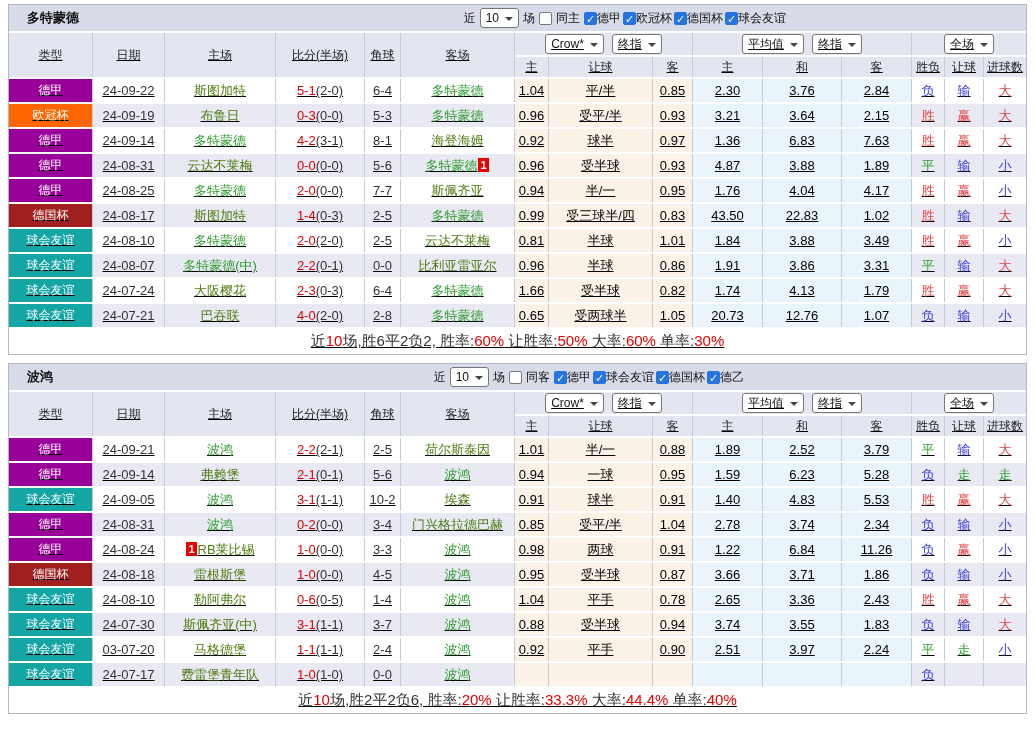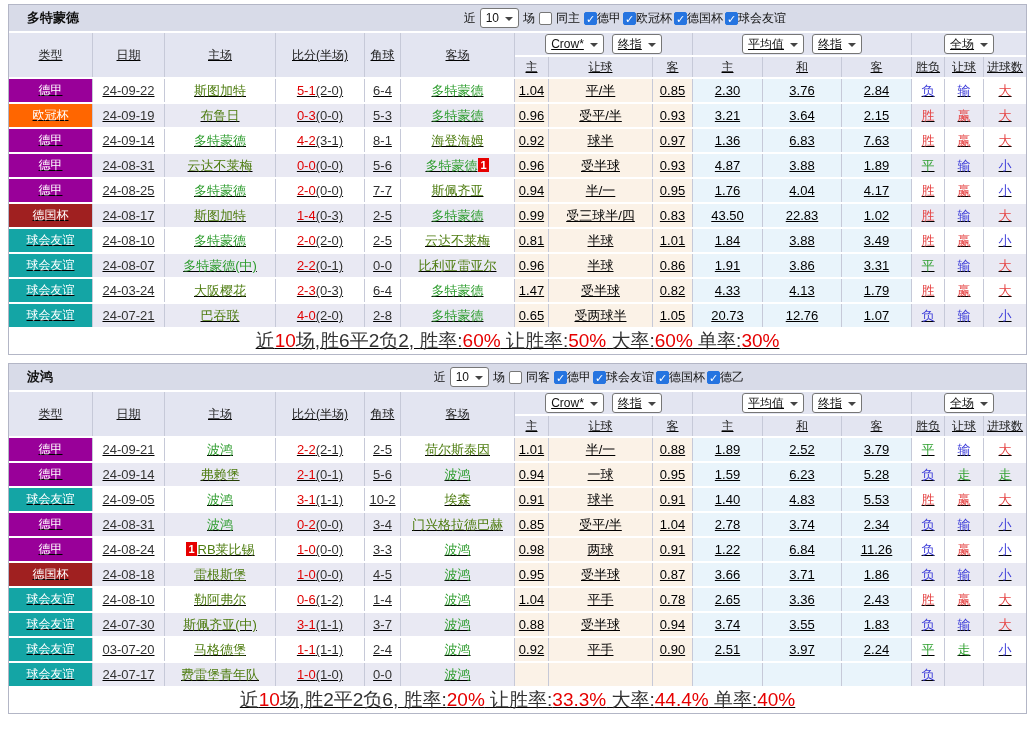--- a/index.html
+++ b/index.html
@@ -40,21 +40,21 @@
   td.cream{background:#FBF2E7;}
   td.blue{background:#E9F4FB;}
   td.c-type{color:#fff;font-size:12px;}
   td.c-date,td.c-corner{color:#333;}
   .subject{color:#2C9C2C;}
   .opp{color:#4d7c0f;}
   .ft{color:#E00000;}
   .ht{color:#333;}
   .card{display:inline-block;background:#E60000;color:#fff;font-size:11px;font-weight:bold;line-height:14px;height:14px;
         padding:0 2px;vertical-align:1px;margin:0 1px;}
-  tfoot td.sumcell{background:#fff;font-size:19px;color:#333;border-right:none;}
+  tfoot td.sumcell{background:#fff;font-size:15px;color:#333;border-right:none;}
   tfoot .red{color:#E60000;}
 </style>
 </head>
 <body>
 
 <div class="page">
   <div id="sections">
   <div class="section">
     <div class="team-bar">
       <span class="team-name">多特蒙德</span>
@@ -290,29 +290,29 @@
     <td class="blue">1.91</td>
     <td class="blue">3.86</td>
     <td class="blue">3.31</td>
     <td class="c-res" style="color: rgb(47, 160, 47);">平</td>
     <td class="c-res" style="color: rgb(60, 60, 217);">输</td>
     <td class="c-res" style="color: rgb(230, 68, 68);">大</td>
   </tr>
 
   <tr>
     <td class="c-type" style="background: rgb(20, 165, 165);">球会友谊</td>
-    <td class="c-date">24-03-24</td>
+    <td class="c-date">24-07-24</td>
     <td class="c-home"><span class="opp">大阪樱花</span></td>
     <td class="c-score"><span class="ft">2-3</span><span class="ht">(0-3)</span></td>
     <td class="c-corner">6-4</td>
     <td class="c-away"><span class="subject">多特蒙德</span></td>
-    <td class="cream">1.47</td>
+    <td class="cream">1.66</td>
     <td class="cream">受半球</td>
     <td class="cream">0.82</td>
-    <td class="blue">4.33</td>
+    <td class="blue">1.74</td>
     <td class="blue">4.13</td>
     <td class="blue">1.79</td>
     <td class="c-res" style="color: rgb(230, 68, 68);">胜</td>
     <td class="c-res" style="color: rgb(230, 68, 68);">赢</td>
     <td class="c-res" style="color: rgb(230, 68, 68);">大</td>
   </tr>
 
   <tr class="alt">
     <td class="c-type" style="background: rgb(20, 165, 165);">球会友谊</td>
     <td class="c-date">24-07-21</td>
@@ -540,21 +540,21 @@
     <td class="blue">1.86</td>
     <td class="c-res" style="color: rgb(60, 60, 217);">负</td>
     <td class="c-res" style="color: rgb(60, 60, 217);">输</td>
     <td class="c-res" style="color: rgb(60, 60, 217);">小</td>
   </tr>
 
   <tr>
     <td class="c-type" style="background: rgb(20, 165, 165);">球会友谊</td>
     <td class="c-date">24-08-10</td>
     <td class="c-home"><span class="opp">勒阿弗尔</span></td>
-    <td class="c-score"><span class="ft">0-6</span><span class="ht">(1-2)</span></td>
+    <td class="c-score"><span class="ft">0-6</span><span class="ht">(0-5)</span></td>
     <td class="c-corner">1-4</td>
     <td class="c-away"><span class="subject">波鸿</span></td>
     <td class="cream">1.04</td>
     <td class="cream">平手</td>
     <td class="cream">0.78</td>
     <td class="blue">2.65</td>
     <td class="blue">3.36</td>
     <td class="blue">2.43</td>
     <td class="c-res" style="color: rgb(230, 68, 68);">胜</td>
     <td class="c-res" style="color: rgb(230, 68, 68);">赢</td>

